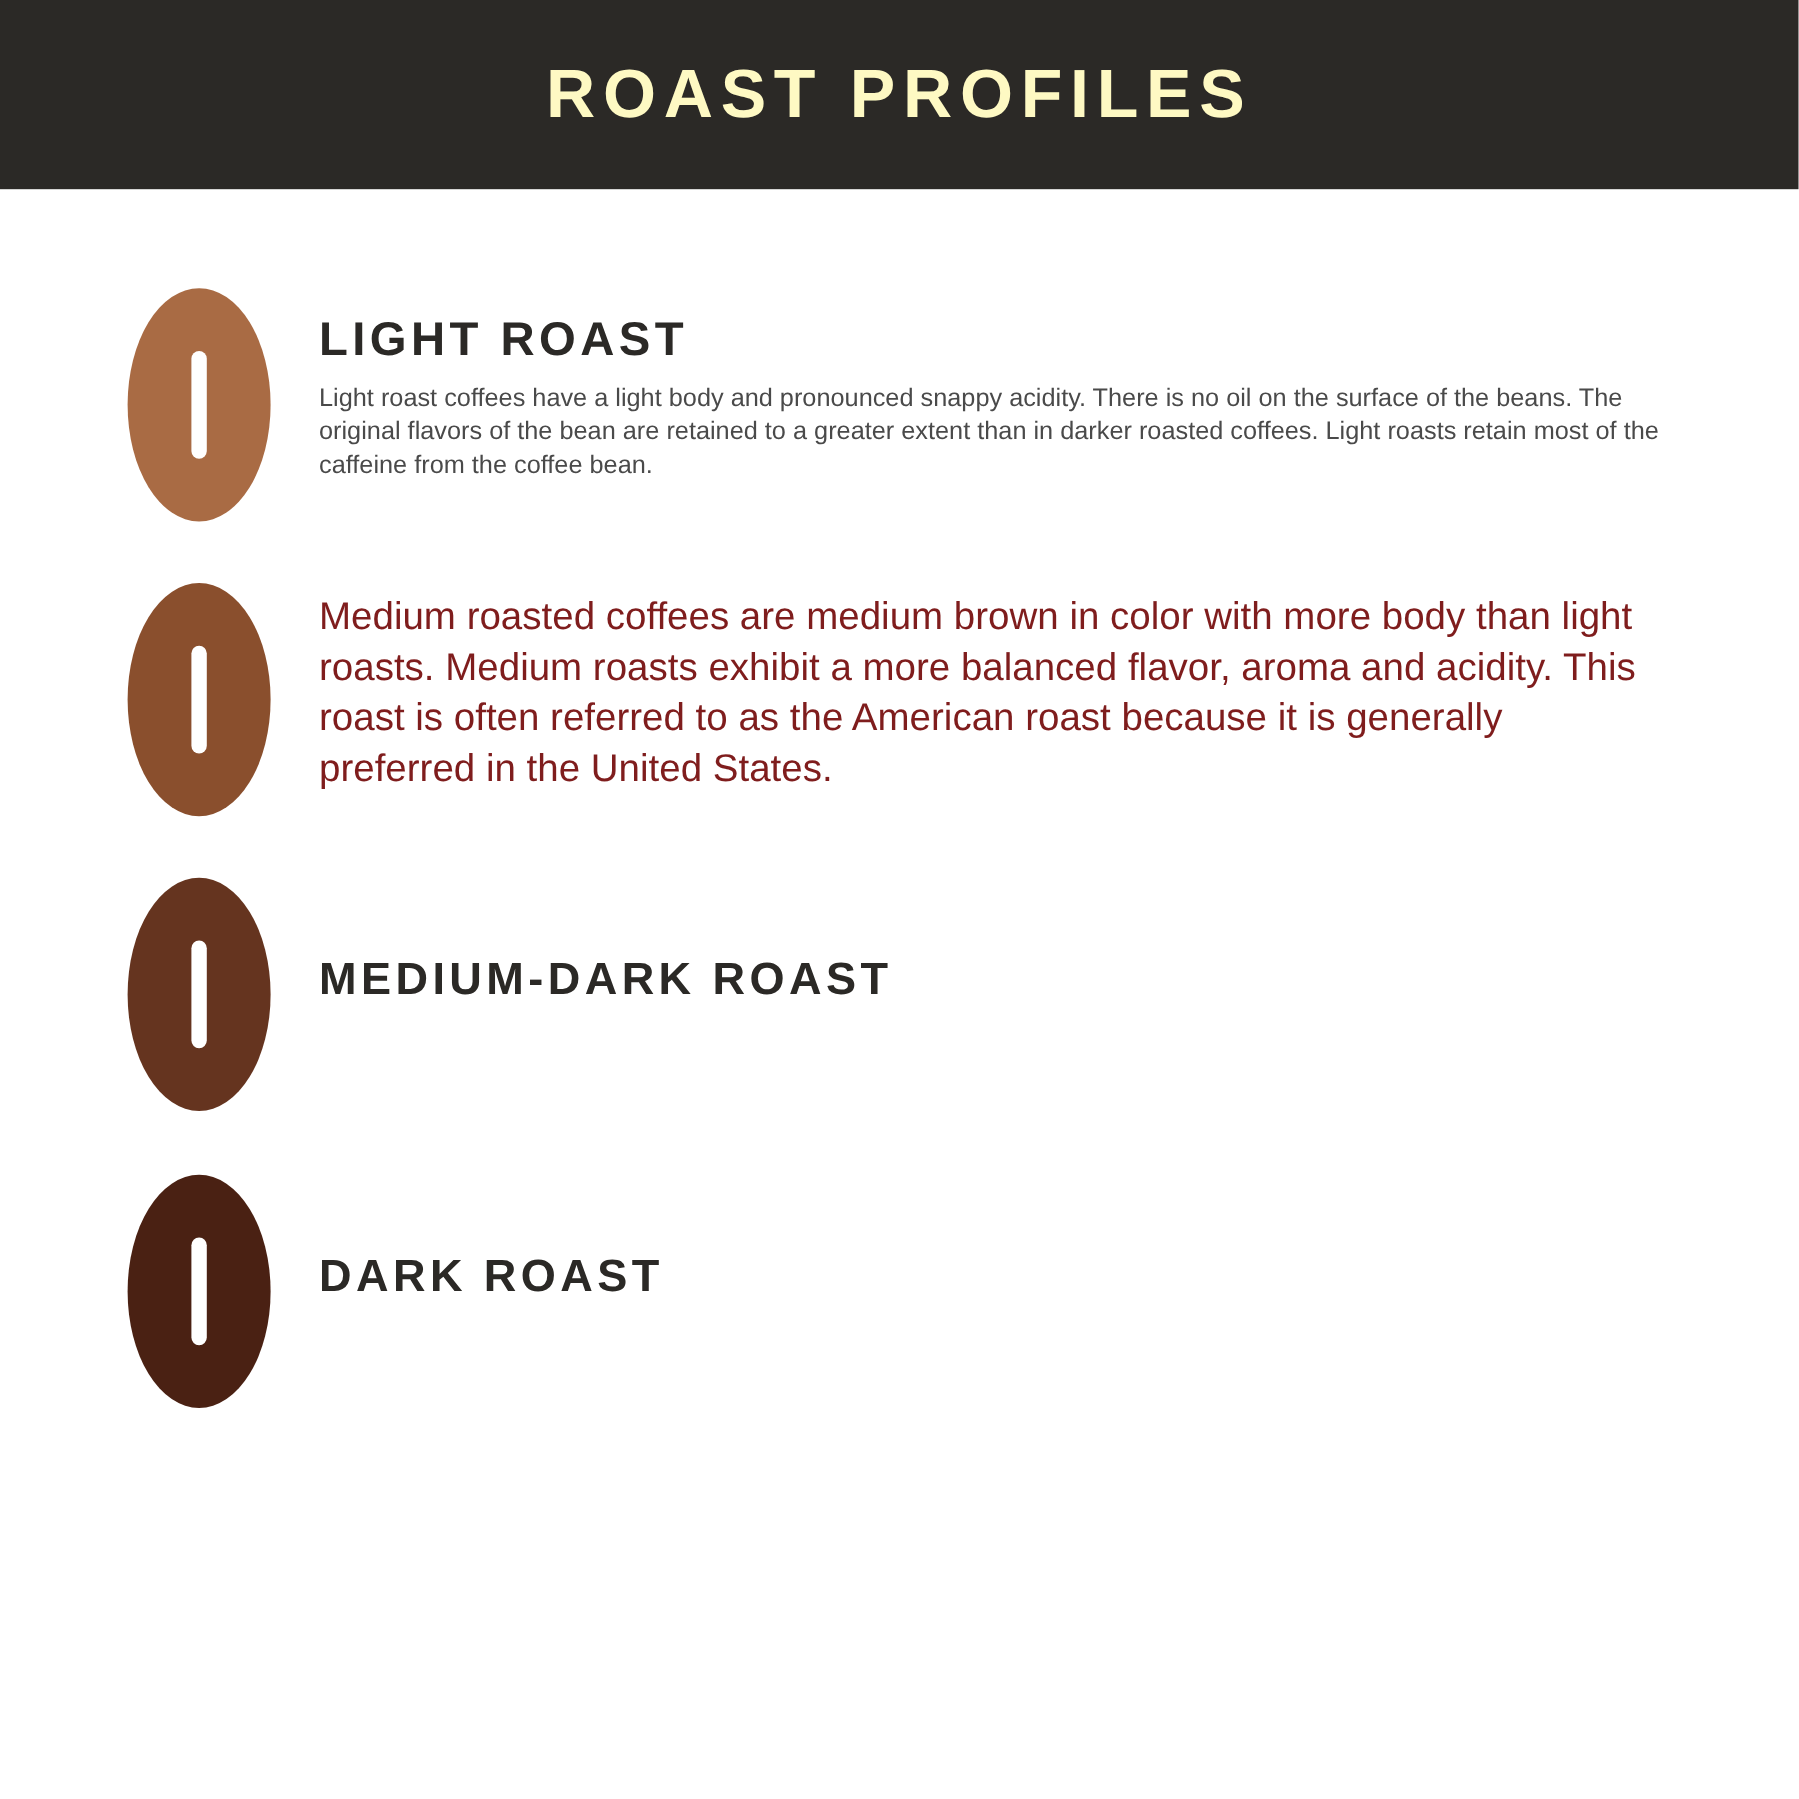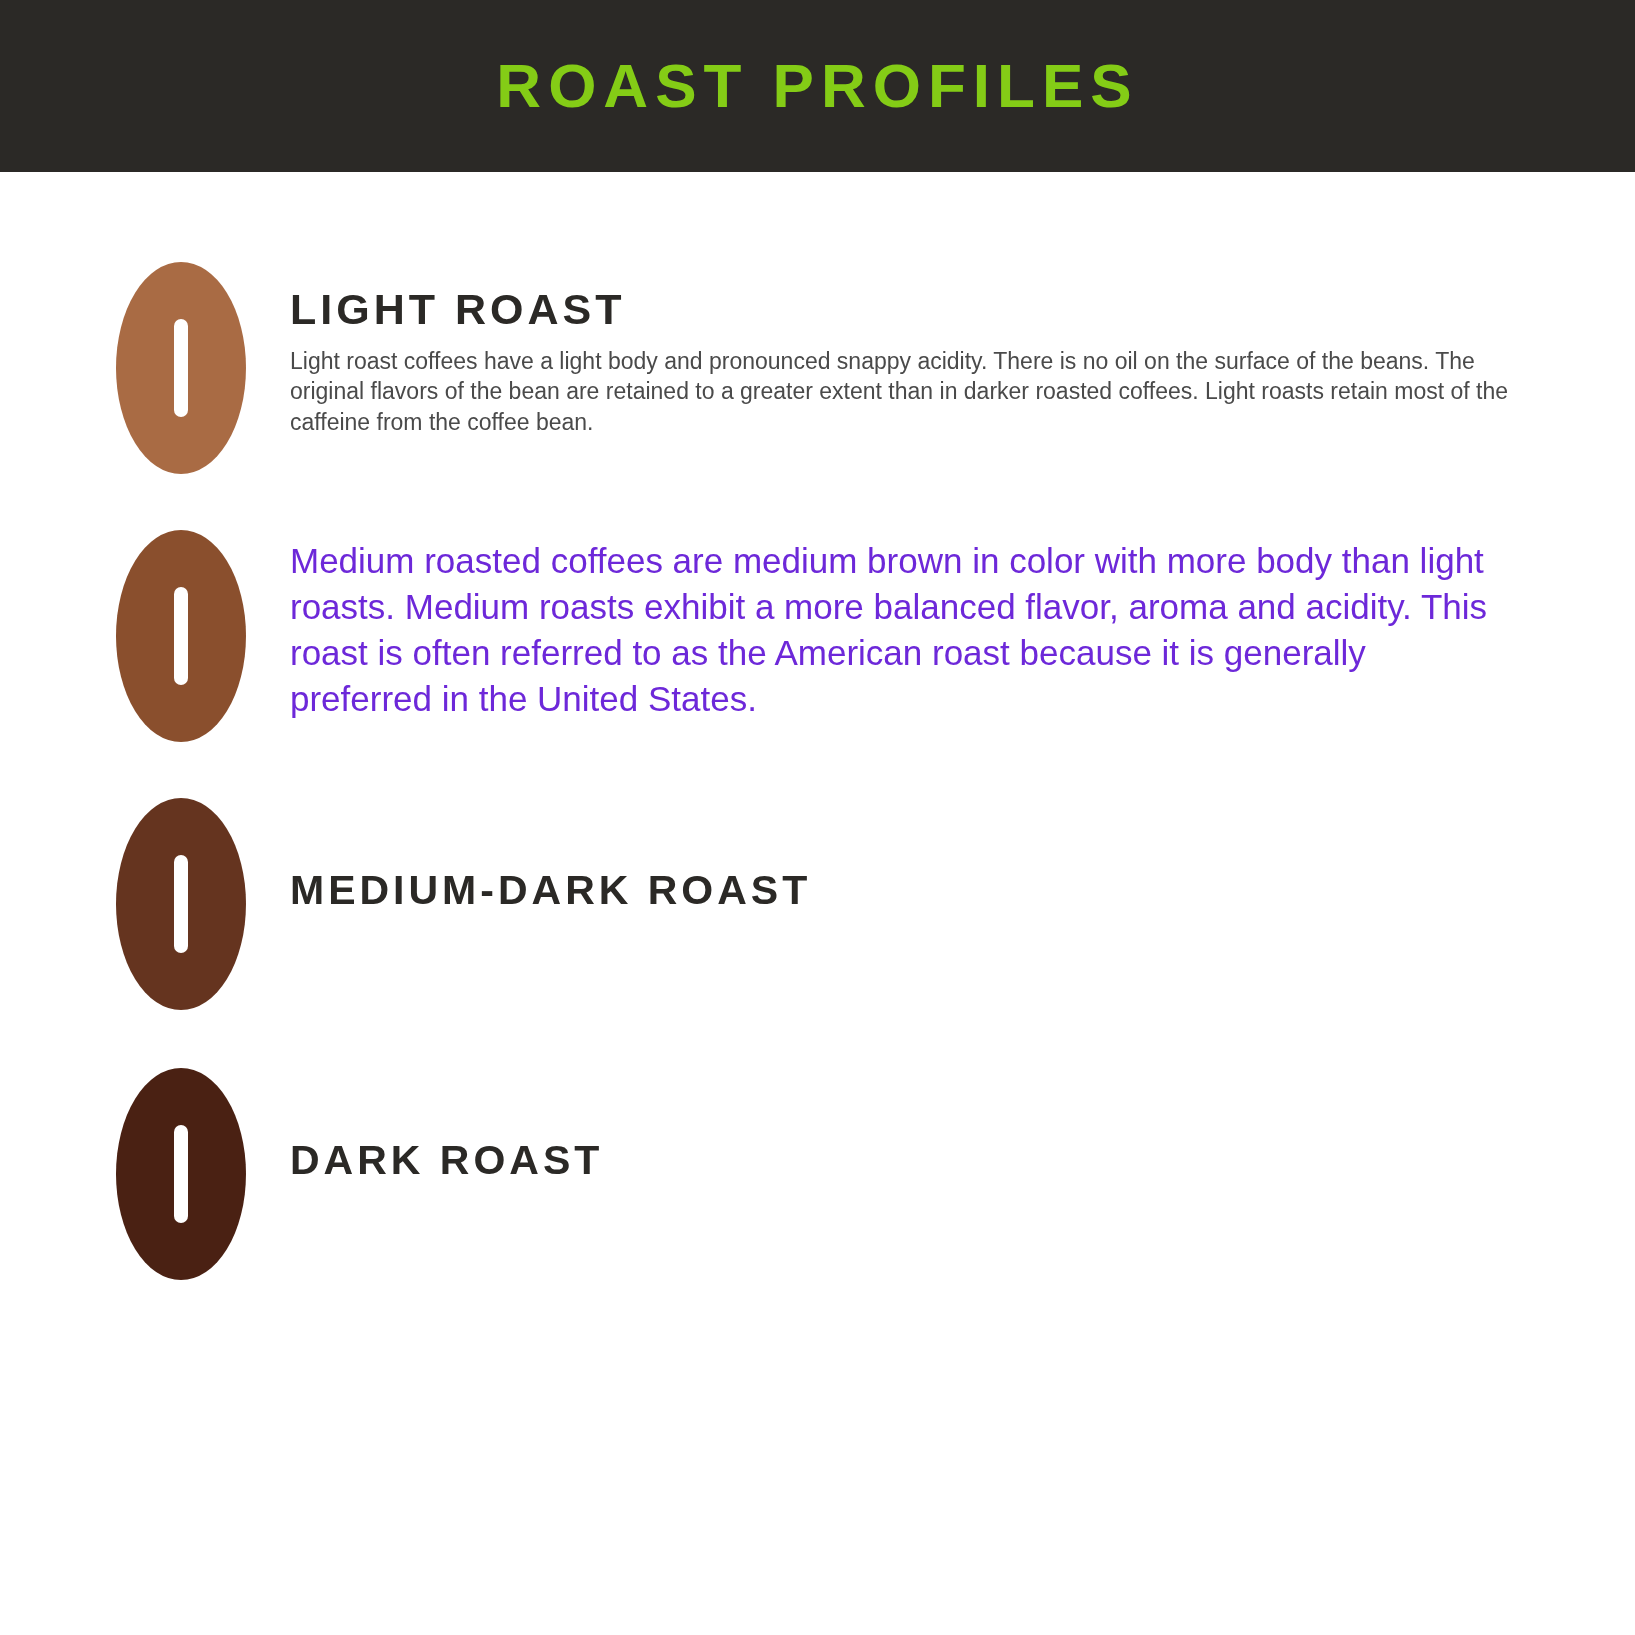--- a/index.html
+++ b/index.html
@@ -22,21 +22,21 @@
   .header-bar {
     width: 100%;
     height: 172px;
     background: #2b2926;
     display: flex;
     align-items: center;
     justify-content: center;
     box-sizing: border-box;
   }
   .header-title {
-    color: #84cc16;
+    color: #fef9c3;
     font-size: 62px;
     font-weight: bold;
     letter-spacing: 7px;
     text-transform: uppercase;
     line-height: 1;
     font-family: "Liberation Sans", sans-serif;
   }
   .content {
     padding: 78px 0 0 0;
   }
@@ -79,21 +79,21 @@
     letter-spacing: 4px;
     color: #2b2926;
     text-transform: uppercase;
     margin: 0 0 14px 0;
     line-height: 1.05;
     font-family: "Liberation Sans", sans-serif;
   }
   .roast-desc {
     font-size: 35px;
     line-height: 1.32;
-    color: #6d28d9;
+    color: #7f1d1d;
     margin: 0;
     font-family: "Liberation Sans", sans-serif;
     font-weight: 400;
   }
   .row-light .roast-name { font-size: 43px; }
   .row-light .roast-desc { font-size: 23px; color: #4a4a4a; }
   .row-dark { margin-top: 46px; }
 </style>
 </head>
 <body>

